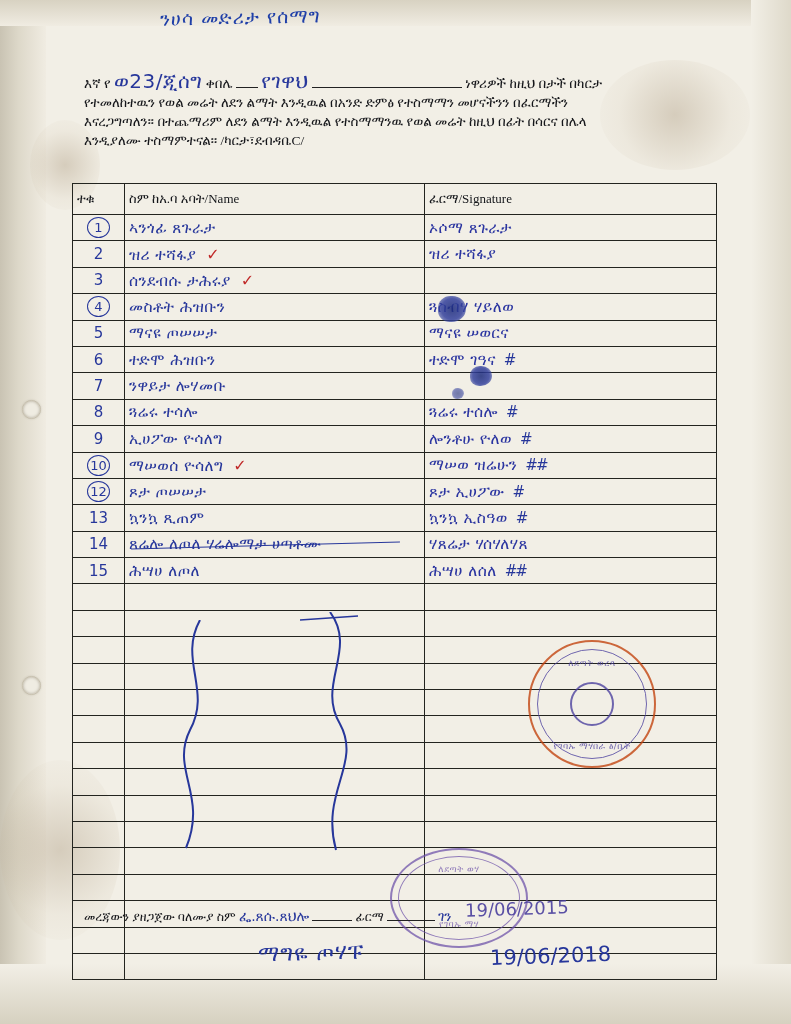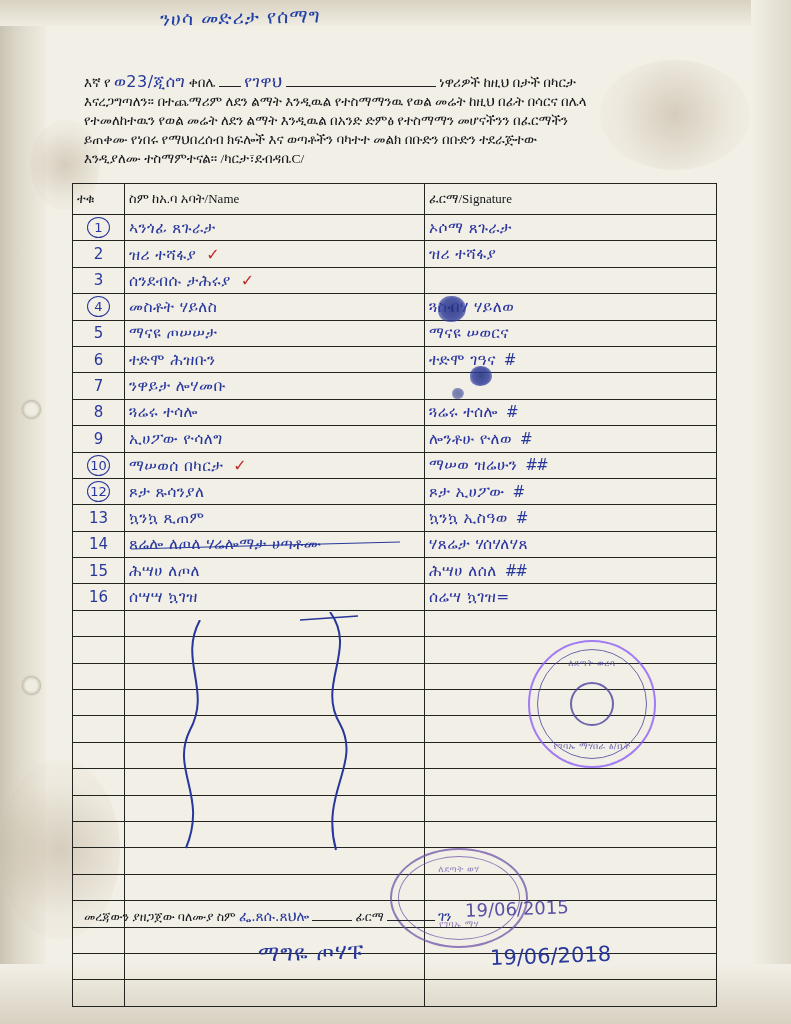--- a/index.html
+++ b/index.html
@@ -84,21 +84,21 @@
     font-size: 13.5px;
     line-height: 19px;
     color: #15161a;
   }
   .body-line {
     white-space: nowrap;
   }
   .fill-hand {
     font-family: "DejaVu Sans", sans-serif;
     color: #27379b;
-    font-size: 16px;
+    font-size: 20px;
     letter-spacing: 0.5px;
     margin-top: 16px;
   }
   .dotline {
     display: inline-block;
     border-bottom: 1px solid #222;
     height: 11px;
   }
 
   
@@ -188,21 +188,21 @@
   
   .squiggle {
     position: absolute;
     pointer-events: none;
   }
 
   
   .stamp-round {
     position: absolute;
     border-radius: 50%;
-    border: 2px solid #8b5cf6;
+    border: 2px solid #c2410c;
     color: #4a3f9e;
     opacity: 0.78;
     pointer-events: none;
   }
   .stamp-round .inner-ring {
     position: absolute;
     left: 7px; top: 7px; right: 7px; bottom: 7px;
     border: 1px solid #4a3f9e;
     border-radius: 50%;
   }
@@ -308,23 +308,22 @@
   <div class="body-text">
     <div class="body-line">
       <span>እኛ የ</span>
       <span class="fill-hand">ወ23/ጂሰግ</span>
       <span>ቀበሌ</span>
       <span class="dotline" style="width:22px;"></span>
       <span class="fill-hand">የገዋህ</span>
       <span class="dotline" style="width:150px;"></span>
       <span>ነዋሪዎች ከዚህ በታች በካርታ</span>
     </div>
+    <div class="body-line">የተመለከተዉን የወል መሬት ለደን ልማት እንዲዉል በአንድ ድምፅ የተስማማን መሆናችንን በፈርማችን</div>
     <div class="body-line">እናረጋግጣለን፡፡ በተጨማሪም ለደን ልማት እንዲዉል የተስማማንዉ የወል መሬት ከዚህ በፊት በሳርና በሌላ</div>
-    <div class="body-line">የተመለከተዉን የወል መሬት ለደን ልማት እንዲዉል በአንድ ድምፅ የተስማማን መሆናችንን በፈርማችን</div>
-    <div class="body-line">ይጠቀሙ የነበሩ የማህበረሰብ ክፍሎች እና ወጣቶችን ባካተተ መልክ በቡድን በቡድን ተደራጅተው</div>
     <div class="body-line">እንዲያለሙ ተስማምተናል፡፡ /ካርታ፣ደብዳቤC/</div>
   </div>
 
   <table class="reg">
     <colgroup>
       <col class="c-no">
         <col class="c-name">
         <col class="c-sig">
     </colgroup>
     <thead>
@@ -345,21 +344,21 @@
           <td class="name-cell"><span>ዝሪ ተሻፋያ</span><span class="redtick">✓</span></td>
           <td class="sig-cell"><span>ዝሪ ተሻፋያ</span></td>
         </tr>
         <tr>
           <td class="no-cell">3</td>
           <td class="name-cell"><span>ሰንደብሱ ታሕሩያ</span><span class="redtick">✓</span></td>
           <td class="sig-cell"><span></span></td>
         </tr>
         <tr>
           <td class="no-cell"><span class="circled">4</span></td>
-          <td class="name-cell"><span>መስቶት ሃይለስ</span></td>
+          <td class="name-cell"><span>መስቶት ሕዝቡን</span></td>
           <td class="sig-cell"><span>ጓስብሃ ሃይለወ</span></td>
         </tr>
         <tr>
           <td class="no-cell">5</td>
           <td class="name-cell"><span>ማናዩ ጦሠሠታ</span></td>
           <td class="sig-cell"><span>ማናዩ ሠወርና</span></td>
         </tr>
         <tr>
           <td class="no-cell">6</td>
           <td class="name-cell"><span>ተድሞ ሕዝቡን</span></td>
@@ -375,47 +374,42 @@
           <td class="name-cell"><span>ጓሬሩ ተሳሎ</span></td>
           <td class="sig-cell"><span>ጓሬሩ ተሰሎ</span><span class="sig-mark">#</span></td>
         </tr>
         <tr>
           <td class="no-cell">9</td>
           <td class="name-cell"><span>ኢሀፖው ዮሳለግ</span></td>
           <td class="sig-cell"><span>ሎንቶሁ ዮለወ</span><span class="sig-mark">#</span></td>
         </tr>
         <tr>
           <td class="no-cell"><span class="circled">10</span></td>
-          <td class="name-cell"><span>ማሠወሰ በካርታ</span><span class="redtick">✓</span></td>
+          <td class="name-cell"><span>ማሠወሰ ዮሳለግ</span><span class="redtick">✓</span></td>
           <td class="sig-cell"><span>ማሠወ ዝሬሁን</span><span class="sig-mark">##</span></td>
         </tr>
         <tr>
           <td class="no-cell"><span class="circled">12</span></td>
-          <td class="name-cell"><span>ጾታ ጹሳንያለ</span></td>
+          <td class="name-cell"><span>ጾታ ጦሠሠታ</span></td>
           <td class="sig-cell"><span>ጾታ ኢሀፖው</span><span class="sig-mark">#</span></td>
         </tr>
         <tr>
           <td class="no-cell">13</td>
           <td class="name-cell"><span>ኳንኳ ጺጠም</span></td>
           <td class="sig-cell"><span>ኳንኳ ኢስዓወ</span><span class="sig-mark">#</span></td>
         </tr>
         <tr>
           <td class="no-cell">14</td>
           <td class="name-cell strike-over"><span>ጸሬሎ ለጦለ ሃሬሎማታ ሀጣቶሙ</span></td>
           <td class="sig-cell"><span>ሃጸሬታ ሃሰሃለሃጸ</span></td>
         </tr>
         <tr>
           <td class="no-cell">15</td>
           <td class="name-cell"><span>ሕሣሀ ለጦለ</span></td>
           <td class="sig-cell"><span>ሕሣሀ ለሰለ</span><span class="sig-mark">##</span></td>
-        </tr>
-        <tr>
-          <td class="no-cell">16</td>
-          <td class="name-cell"><span>ሰሣሣ ኳገዝ</span></td>
-          <td class="sig-cell"><span>ሰሬሣ ኳገዝ=</span></td>
         </tr>
         <tr>
           <td>&nbsp;</td>
           <td>&nbsp;</td>
           <td>&nbsp;</td>
         </tr>
         <tr>
           <td>&nbsp;</td>
           <td>&nbsp;</td>
           <td>&nbsp;</td>

